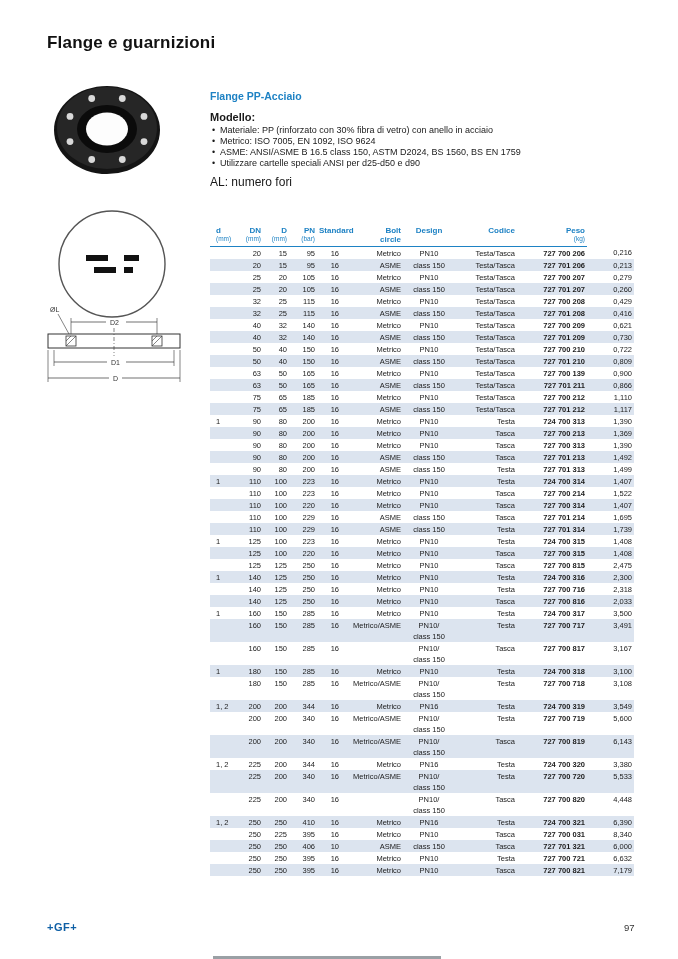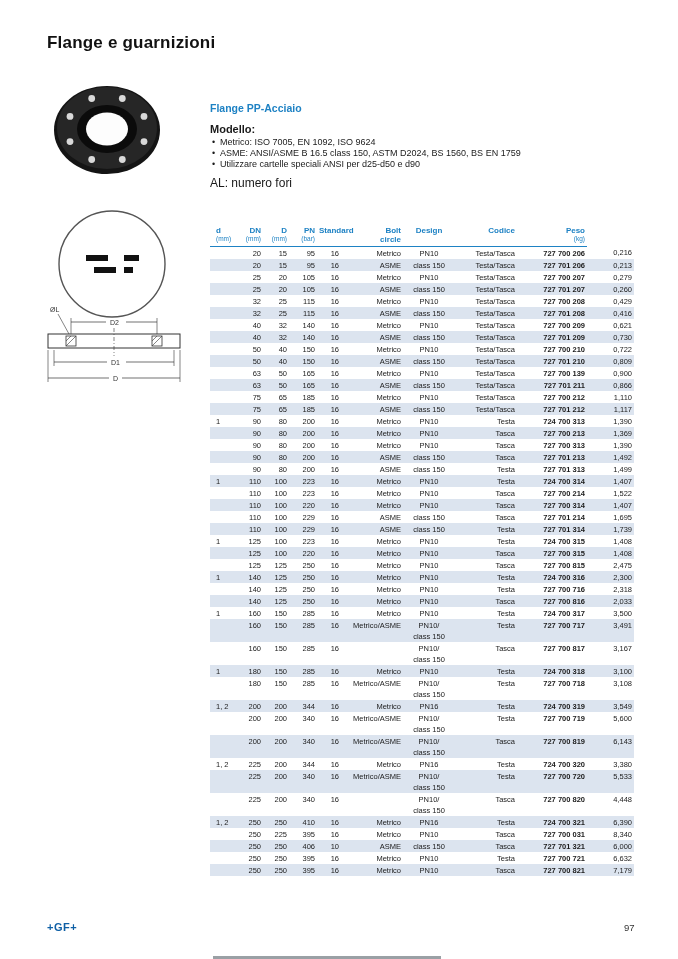--- a/index.html
+++ b/index.html
@@ -9,21 +9,21 @@
     font-family:"Liberation Sans", sans-serif; color:#1a1a1a;
   }
   .page-title { position:absolute; left:47px; top:33px; font-size:17px; font-weight:bold; color:#111; letter-spacing:0.2px; }
 
   
   .photo-wrap   { position:absolute; left:48px;  top:84px; }
   .circle-wrap  { position:absolute; left:56px;  top:208px; }
   .drawing-wrap { position:absolute; left:34px;  top:300px; }
 
   
-  .right-col { position:absolute; left:210px; top:90px; width:424px;margin-top:12px; }
+  .right-col { position:absolute; left:210px; top:90px; width:424px; }
   .sec-heading { color:var(--accent-blue,#1e82c4); font-weight:bold; font-size:10.5px; }
   .model-label { font-weight:bold; font-size:11px; margin-top:9px; }
   ul.bullets { list-style:none; margin-top:2px; }
   ul.bullets li { font-size:9px; line-height:11px; padding-left:10px; position:relative; }
   ul.bullets li::before { content:"•"; position:absolute; left:2px; top:0; }
   .notes { margin-top:7px; }
   .note-line { font-size:12px; line-height:12px; }
 
   
   .table-wrap { position:absolute; left:210px; top:226px; width:424px; }
@@ -119,20 +119,21 @@
     <text x="79" y="81" font-size="7" fill="#333">D</text>
     <line x1="14" y1="50" x2="14" y2="82" stroke="#333" stroke-width="0.6"></line>
     <line x1="146" y1="50" x2="146" y2="82" stroke="#333" stroke-width="0.6"></line>
   </svg>
 </div>
 
 <div class="right-col">
   <div class="sec-heading">Flange PP-Acciaio</div>
   <div class="model-label">Modello:</div>
   <ul class="bullets" id="bullets">
+      <li>Materiale: PP (rinforzato con 30% fibra di vetro) con anello in acciaio</li>
       <li>Metrico: ISO 7005, EN 1092, ISO 9624</li>
       <li>ASME: ANSI/ASME B 16.5 class 150, ASTM D2024, BS 1560, BS EN 1759</li>
       <li>Utilizzare cartelle speciali ANSI per d25-d50 e d90</li>
     </ul>
   <div class="notes" id="notes">
       <div class="note-line">AL: numero fori</div>
     </div>
 </div>
 
 <div class="table-wrap">

